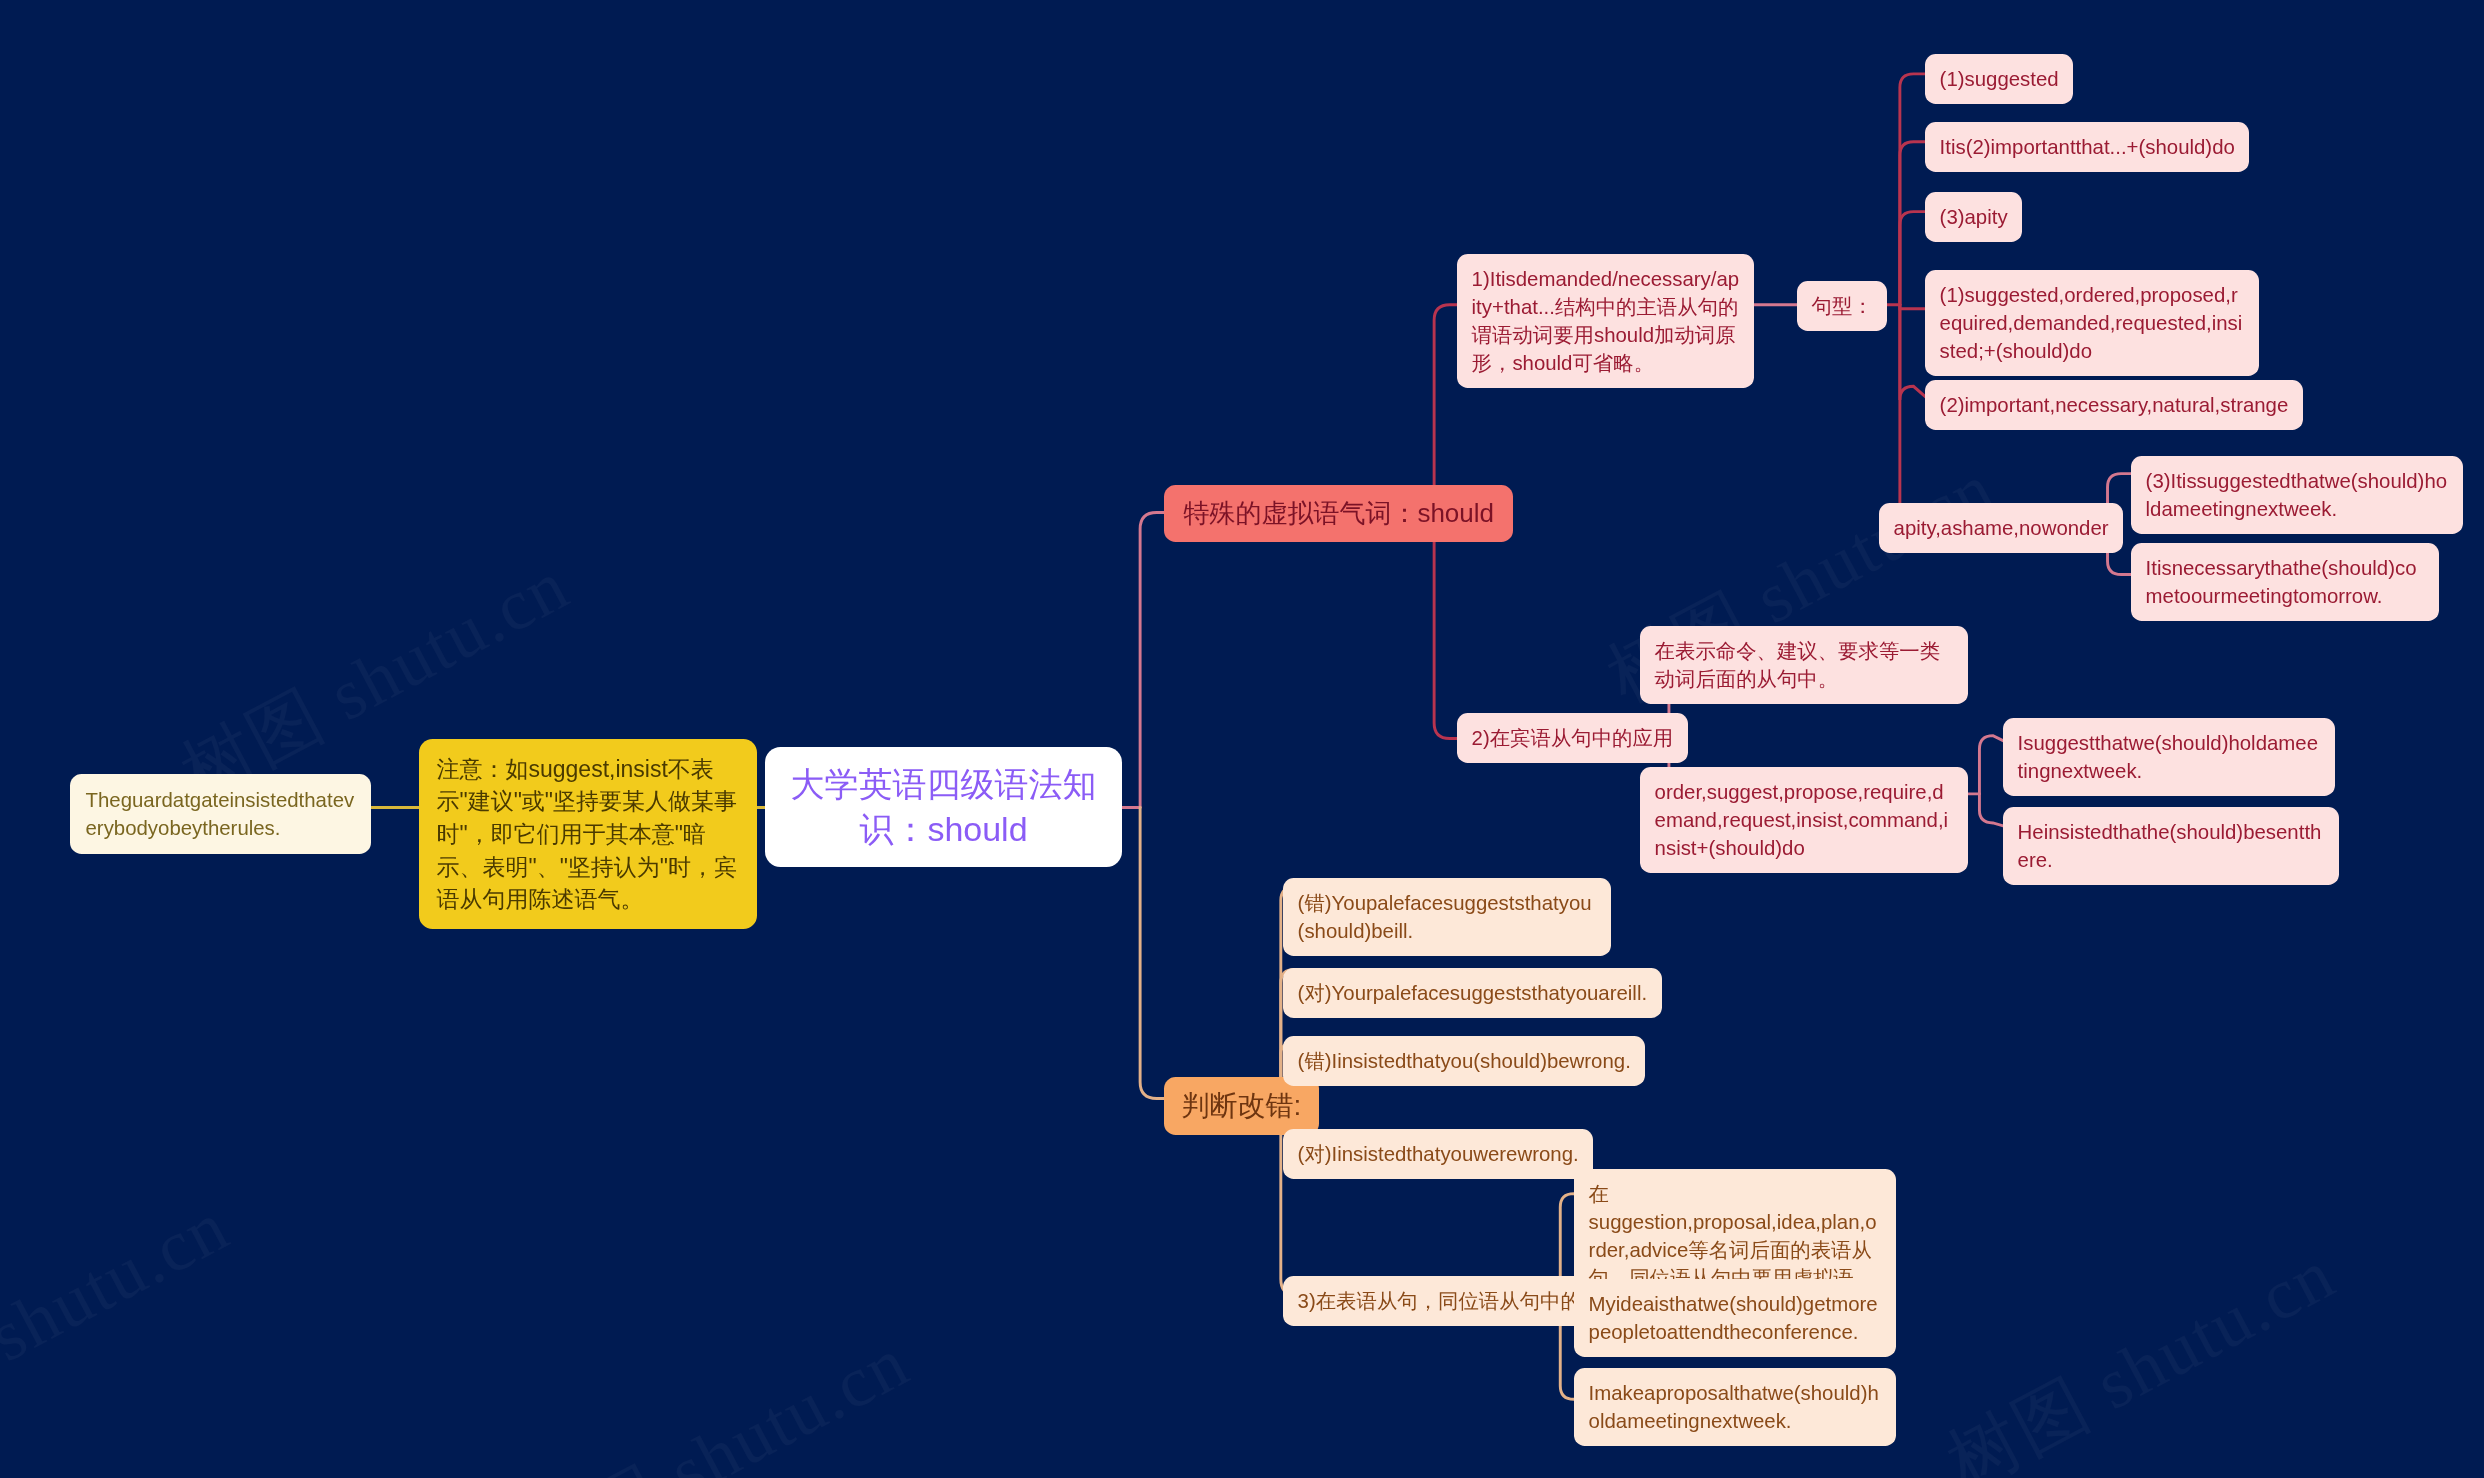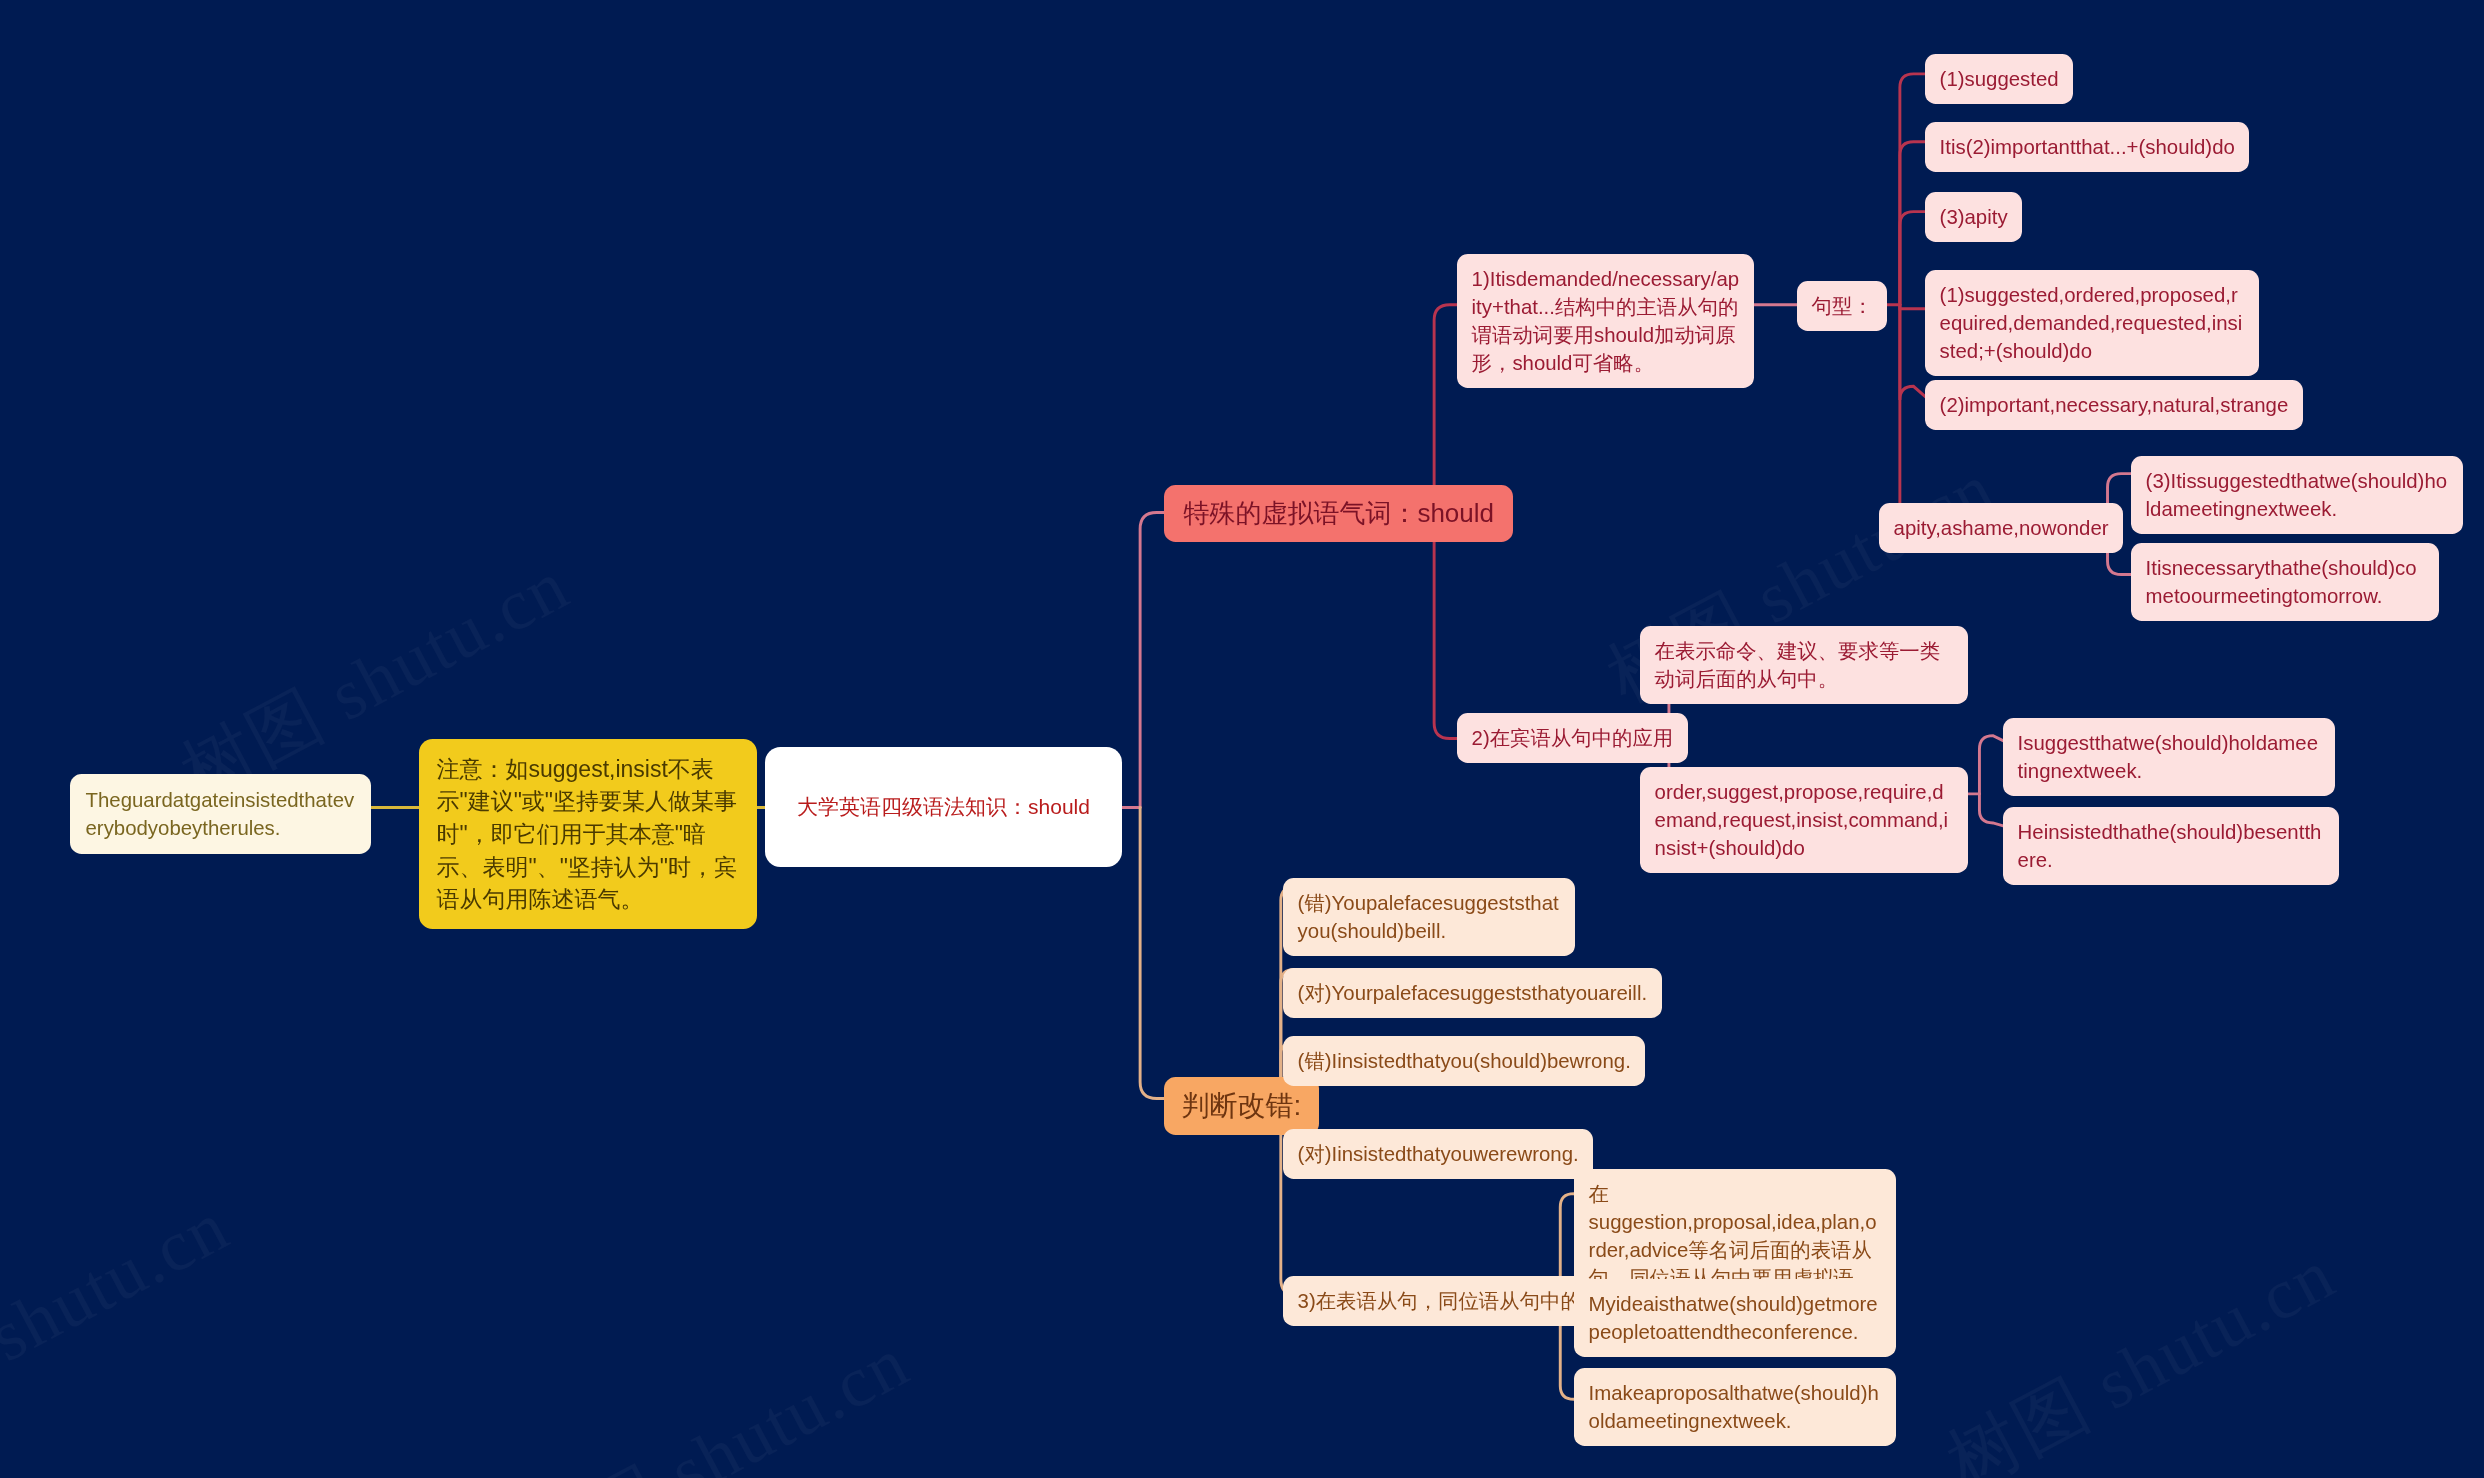--- a/index.html
+++ b/index.html
@@ -39,23 +39,23 @@
     border-radius: 11.6px;
     display: flex;
     align-items: center;
     line-height: 1.38;
     word-break: break-word;
   }
 
   
   .node.root {
     background: #ffffff;
-    color: #b91c1c;
+    color: #8b5cf6;
     border-radius: 15.5px;
-    font-size: 21px;
+    font-size: 34px;
     padding: 19.4px 25px;
     justify-content: center;
     text-align: center;
     line-height: 1.32;
   }
 
   
   .node.note {
     background: #f2cb1c;
     color: #4a3a00;
@@ -208,21 +208,21 @@
 <div class="node pink" style="left:1640px; top:626px; width:328px;">在表示命令、建议、要求等一类动词后面的从句中。</div>
 
 <div class="node pink" style="left:1640px; top:767px; width:328px;">order,suggest,propose,require,demand,request,insist,command,insist+(should)do</div>
 
 <div class="node pink" style="left:2003px; top:718px; width:332px;">Isuggestthatwe(should)holdameetingnextweek.</div>
 
 <div class="node pink" style="left:2003px; top:807px; width:336px;">Heinsistedthathe(should)besentthere.</div>
 
 <div class="node branch-orange" style="left:1164px; top:1077px;">判断改错:</div>
 
-<div class="node peach" style="left:1283px; top:878px; width:292px;">(错)Youpalefacesuggeststhatyou(should)beill.</div>
+<div class="node peach" style="left:1283px; top:878px; width:328px;">(错)Youpalefacesuggeststhatyou(should)beill.</div>
 
 <div class="node peach" style="left:1283px; top:968px;">(对)Yourpalefacesuggeststhatyouareill.</div>
 
 <div class="node peach" style="left:1283px; top:1036px;">(错)Iinsistedthatyou(should)bewrong.</div>
 
 <div class="node peach" style="left:1283px; top:1097px;margin-top:32px;">(对)Iinsistedthatyouwerewrong.</div>
 
 <div class="node peach" style="left:1283px; top:1276px;">3)在表语从句，同位语从句中的应用</div>
 
 <div class="node peach" style="left:1574px; top:1169px; width:322px;">在suggestion,proposal,idea,plan,order,advice等名词后面的表语从句、同位语从句中要用虚拟语气，即(should)+动词原形。</div>

